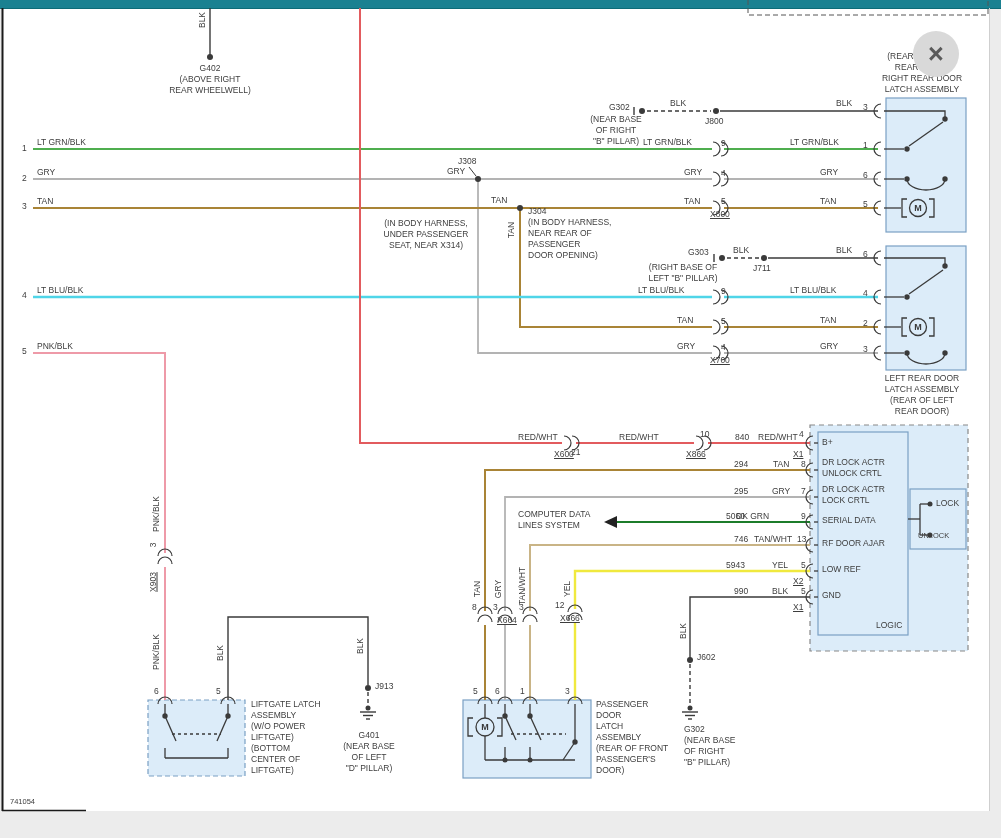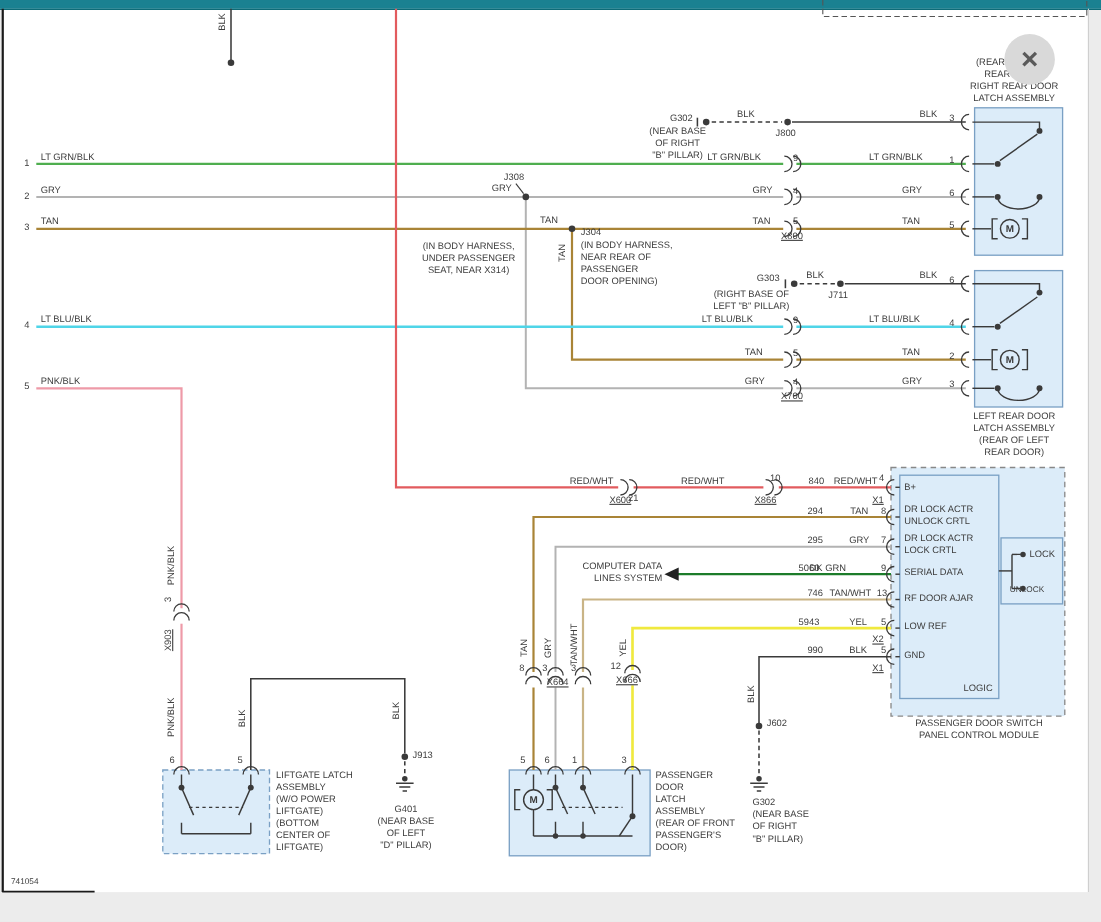--- a/index.html
+++ b/index.html
@@ -1,21 +1,21 @@
 <!DOCTYPE html>
 <html><head>
 <meta charset="utf-8">
 <style>
   html,body{margin:0;padding:0;background:#ececec;}
   #screen{position:relative;width:1001px;height:838px;overflow:hidden;background:#ececec;
           font-family:"Liberation Sans","DejaVu Sans",sans-serif;}
   #wires{position:absolute;left:0;top:0;}
   .lbl{position:absolute;font-size:8.5px;line-height:11px;color:#3d3d3d;white-space:pre-line;z-index:2;}
   .ctr{text-align:center;}
-  .rgt{text-align:right;}
+  .rgt{text-align:left;}
   .und{text-decoration:underline;}
   .rot{transform:translate(-50%,-50%) rotate(-90deg);white-space:nowrap;}
   .small{font-size:7.5px;}
   #closebtn{position:absolute;left:913px;top:31px;width:46px;height:46px;border-radius:50%;
             background:#d9d9d9;z-index:10;display:flex;align-items:center;justify-content:center;
             color:#5a5a5a;font-size:27px;font-weight:bold;cursor:pointer;}
 </style>
 </head>
 <body>
 
@@ -257,20 +257,23 @@
 <span class="lbl" style="left:22px;top:173px">2</span>
 <span class="lbl" style="left:37px;top:167px">GRY</span>
 <span class="lbl" style="left:22px;top:201px">3</span>
 <span class="lbl" style="left:37px;top:196px">TAN</span>
 <span class="lbl" style="left:22px;top:290px">4</span>
 <span class="lbl" style="left:37px;top:285px">LT BLU/BLK</span>
 <span class="lbl" style="left:22px;top:346px">5</span>
 <span class="lbl" style="left:37px;top:341px">PNK/BLK</span>
 
 <span class="lbl rot" style="left:202px;top:20px">BLK</span>
+<span class="lbl ctr" style="left:150px;top:63px;width:120px">G402
+(ABOVE RIGHT
+REAR WHEELWELL)</span>
 
 <span class="lbl" style="left:447px;top:166px">GRY</span>
 <span class="lbl" style="left:458px;top:156px">J308</span>
 <span class="lbl ctr" style="left:375px;top:218px;width:102px">(IN BODY HARNESS,
 UNDER PASSENGER
 SEAT, NEAR X314)</span>
 <span class="lbl" style="left:491px;top:195px">TAN</span>
 <span class="lbl" style="left:528px;top:206px">J304</span>
 <span class="lbl" style="left:528px;top:217px">(IN BODY HARNESS,
 NEAR REAR OF
@@ -370,22 +373,20 @@
 UNLOCK CRTL</span>
 <span class="lbl" style="left:822px;top:484px">DR LOCK ACTR
 LOCK CRTL</span>
 <span class="lbl" style="left:822px;top:515px">SERIAL DATA</span>
 <span class="lbl" style="left:822px;top:538px">RF DOOR AJAR</span>
 <span class="lbl" style="left:822px;top:564px">LOW REF</span>
 <span class="lbl" style="left:822px;top:590px">GND</span>
 <span class="lbl" style="left:876px;top:620px">LOGIC</span>
 <span class="lbl" style="left:936px;top:498px">LOCK</span>
 <span class="lbl small" style="left:918px;top:530px">UNLOCK</span>
-<span class="lbl ctr" style="left:795px;top:652px;width:190px">PASSENGER DOOR SWITCH
-PANEL CONTROL MODULE</span>
 
 <span class="lbl rot" style="left:477px;top:589px">TAN</span>
 <span class="lbl rot" style="left:498px;top:589px">GRY</span>
 <span class="lbl rot" style="left:522px;top:586px">TAN/WHT</span>
 <span class="lbl rot" style="left:567px;top:589px">YEL</span>
 <span class="lbl" style="left:472px;top:602px">8</span>
 <span class="lbl" style="left:493px;top:602px">3</span>
 <span class="lbl und" style="left:497px;top:615px">X664</span>
 <span class="lbl" style="left:519px;top:602px">3</span>
 <span class="lbl" style="left:555px;top:600px">12</span>

